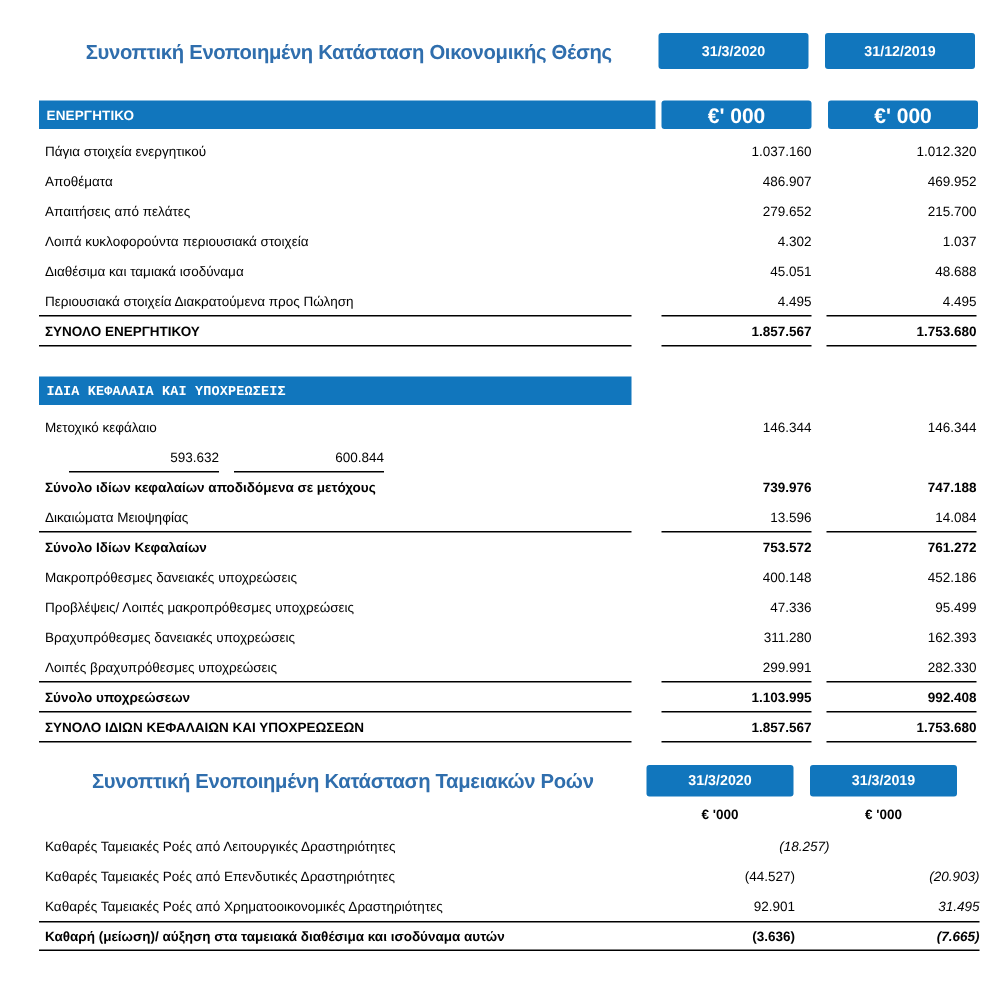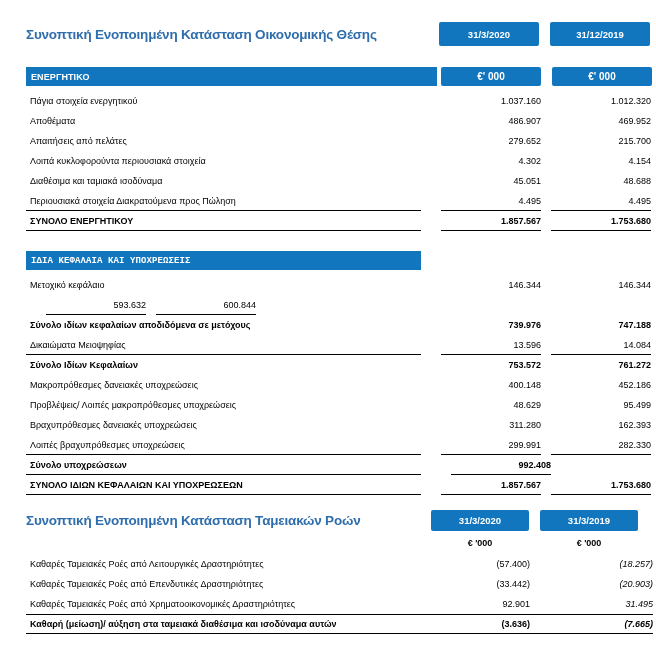--- a/index.html
+++ b/index.html
@@ -11,21 +11,21 @@
     overflow: hidden;
   }
   .page { width: 656px; height: 654px; padding: 22px 0 0 26px; background: #fff; }
 
   :root {
     --band-blue: #1176bd;
     --title-blue: #2f6ead;
   }
 
   
-  .hdr-row { display: flex; align-items: center; height: 24px; }
+  .hdr-row { display: flex; align-items: center; height: 24px; text-align: center; }
   .title {
     width: 413px; font-size: 13.5px; font-weight: bold;
     color: var(--title-blue); letter-spacing: -0.2px;
   }
   .datebox {
     width: 100px; height: 24px; background: var(--band-blue);
     color: #fff; font-size: 9.5px; font-weight: bold;
     display: flex; align-items: center; justify-content: center;
     border-radius: 2px;
   }
@@ -36,21 +36,21 @@
   .band {
     height: 19px; background: var(--band-blue); color: #fff;
     font-size: 9px; font-weight: bold; display: flex; align-items: center;
     padding-left: 5px; letter-spacing: 0.1px;
   }
   .band-a { width: 411px; }
   .band-b { width: 395px; }
   .bgap { width: 4px; }
   .unitbox {
     width: 100px; height: 19px; background: var(--band-blue);
-    color: #fff; font-size: 10px; font-weight: bold;
+    color: #fff; font-size: 14px; font-weight: bold;
     display: flex; align-items: center; justify-content: center;
     border-radius: 2px;
   }
   .band-row.solo { margin-top: 20px; font-family: Liberation Mono, monospace; }
 
   
   .rows { margin-top: 5px; }
   .row { display: flex; height: 20px; width: 631px; }
   .cell { height: 100%; display: flex; align-items: center; font-size: 9px; }
   .lbl { width: 395px; padding-left: 4px; }
@@ -119,21 +119,21 @@
     <div class="cell g1"></div>
     <div class="cell num n1">279.652</div>
     <div class="cell g2"></div>
     <div class="cell num n2">215.700</div>
   </div>
         <div class="row">
     <div class="cell lbl">Λοιπά κυκλοφορούντα περιουσιακά στοιχεία</div>
     <div class="cell g1"></div>
     <div class="cell num n1">4.302</div>
     <div class="cell g2"></div>
-    <div class="cell num n2">4.154</div>
+    <div class="cell num n2">1.037</div>
   </div>
         <div class="row">
     <div class="cell lbl">Διαθέσιμα και ταμιακά ισοδύναμα</div>
     <div class="cell g1"></div>
     <div class="cell num n1">45.051</div>
     <div class="cell g2"></div>
     <div class="cell num n2">48.688</div>
   </div>
         <div class="row u">
     <div class="cell lbl">Περιουσιακά στοιχεία Διακρατούμενα προς Πώληση</div>
@@ -193,41 +193,42 @@
         <div class="row">
     <div class="cell lbl">Μακροπρόθεσμες δανειακές υποχρεώσεις</div>
     <div class="cell g1"></div>
     <div class="cell num n1">400.148</div>
     <div class="cell g2"></div>
     <div class="cell num n2">452.186</div>
   </div>
         <div class="row">
     <div class="cell lbl">Προβλέψεις/ Λοιπές μακροπρόθεσμες υποχρεώσεις</div>
     <div class="cell g1"></div>
-    <div class="cell num n1">48.629</div>
+    <div class="cell num n1">47.336</div>
     <div class="cell g2"></div>
     <div class="cell num n2">95.499</div>
   </div>
         <div class="row">
     <div class="cell lbl">Βραχυπρόθεσμες δανειακές υποχρεώσεις</div>
     <div class="cell g1"></div>
     <div class="cell num n1">311.280</div>
     <div class="cell g2"></div>
     <div class="cell num n2">162.393</div>
   </div>
         <div class="row u">
     <div class="cell lbl">Λοιπές βραχυπρόθεσμες υποχρεώσεις</div>
     <div class="cell g1"></div>
     <div class="cell num n1">299.991</div>
     <div class="cell g2"></div>
     <div class="cell num n2">282.330</div>
   </div>
         <div class="row b u">
     <div class="cell lbl">Σύνολο υποχρεώσεων</div>
     <div class="cell g1"></div>
+    <div class="cell num n1">1.103.995</div>
     <div class="cell g2"></div>
     <div class="cell num n2">992.408</div>
   </div>
         <div class="row b u">
     <div class="cell lbl">ΣΥΝΟΛΟ ΙΔΙΩΝ ΚΕΦΑΛΑΙΩΝ ΚΑΙ ΥΠΟΧΡΕΩΣΕΩΝ</div>
     <div class="cell g1"></div>
     <div class="cell num n1">1.857.567</div>
     <div class="cell g2"></div>
     <div class="cell num n2">1.753.680</div>
   </div>
@@ -246,28 +247,27 @@
       <div class="units-spacer"></div>
       <div class="unit-plain">€ '000</div>
       <div class="hgap"></div>
       <div class="unit-plain">€ '000</div>
     </div>
 
     <div class="rows" id="cf-rows">
         <div class="row">
     <div class="cell lbl">Καθαρές Ταμειακές Ροές από Λειτουργικές Δραστηριότητες</div>
     <div class="cell g1"></div>
-    <div class="cell num n1">(57.400)</div>
     <div class="cell g2"></div>
     <div class="cell num n2">(18.257)</div>
   </div>
         <div class="row">
     <div class="cell lbl">Καθαρές Ταμειακές Ροές από Επενδυτικές Δραστηριότητες</div>
     <div class="cell g1"></div>
-    <div class="cell num n1">(33.442)</div>
+    <div class="cell num n1">(44.527)</div>
     <div class="cell g2"></div>
     <div class="cell num n2">(20.903)</div>
   </div>
         <div class="row">
     <div class="cell lbl">Καθαρές Ταμειακές Ροές από Χρηματοοικονομικές Δραστηριότητες</div>
     <div class="cell g1"></div>
     <div class="cell num n1">92.901</div>
     <div class="cell g2"></div>
     <div class="cell num n2">31.495</div>
   </div>

